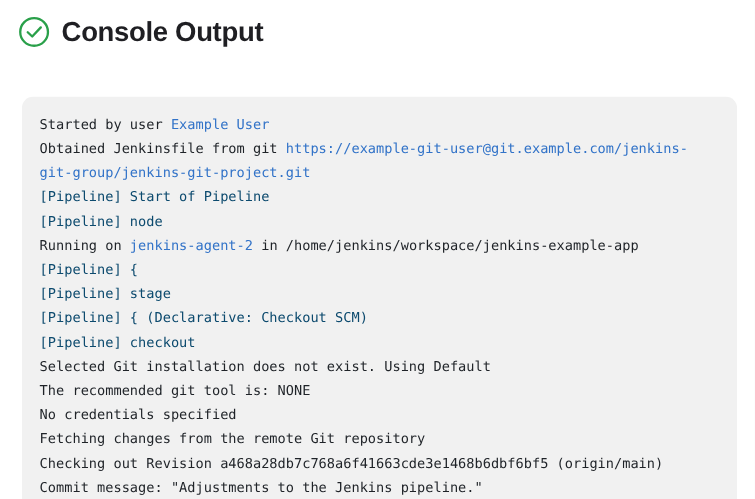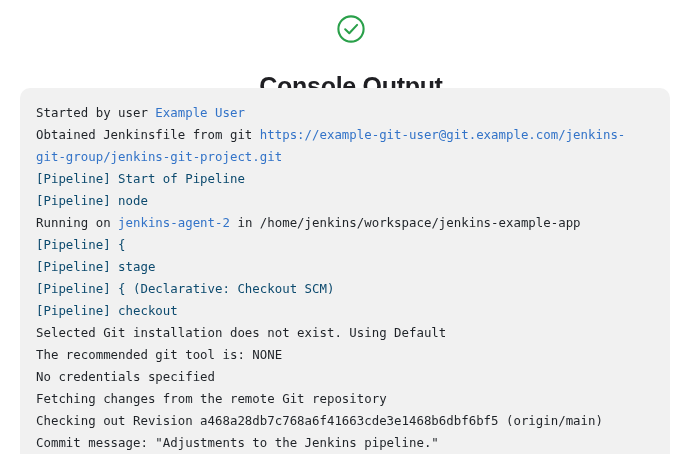--- a/index.html
+++ b/index.html
@@ -16,21 +16,20 @@
   }
 
   
   .header {
     display: flex;
     align-items: center;
     gap: 10px;
     padding: 14px 0 0 16px;
     height: 44px;
     box-sizing: border-box;
-    flex-direction: column;
   }
   .status-icon {
     width: 30px;
     height: 30px;
     flex: 0 0 30px;
     display: block;
   }
   .page-title {
     font-size: 25px;
     font-weight: bold;

